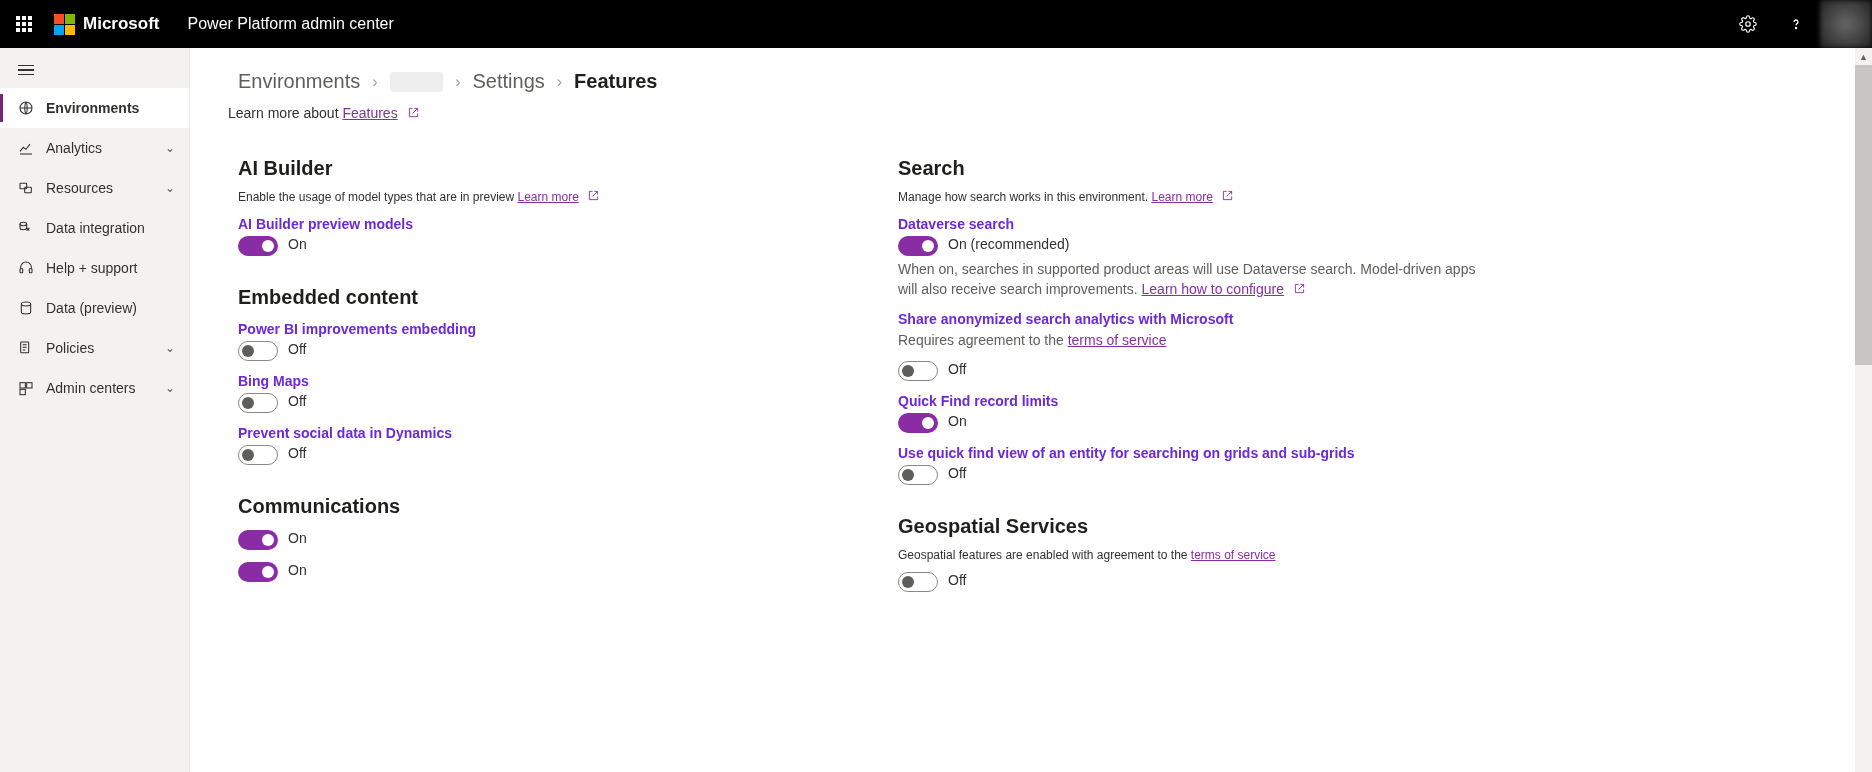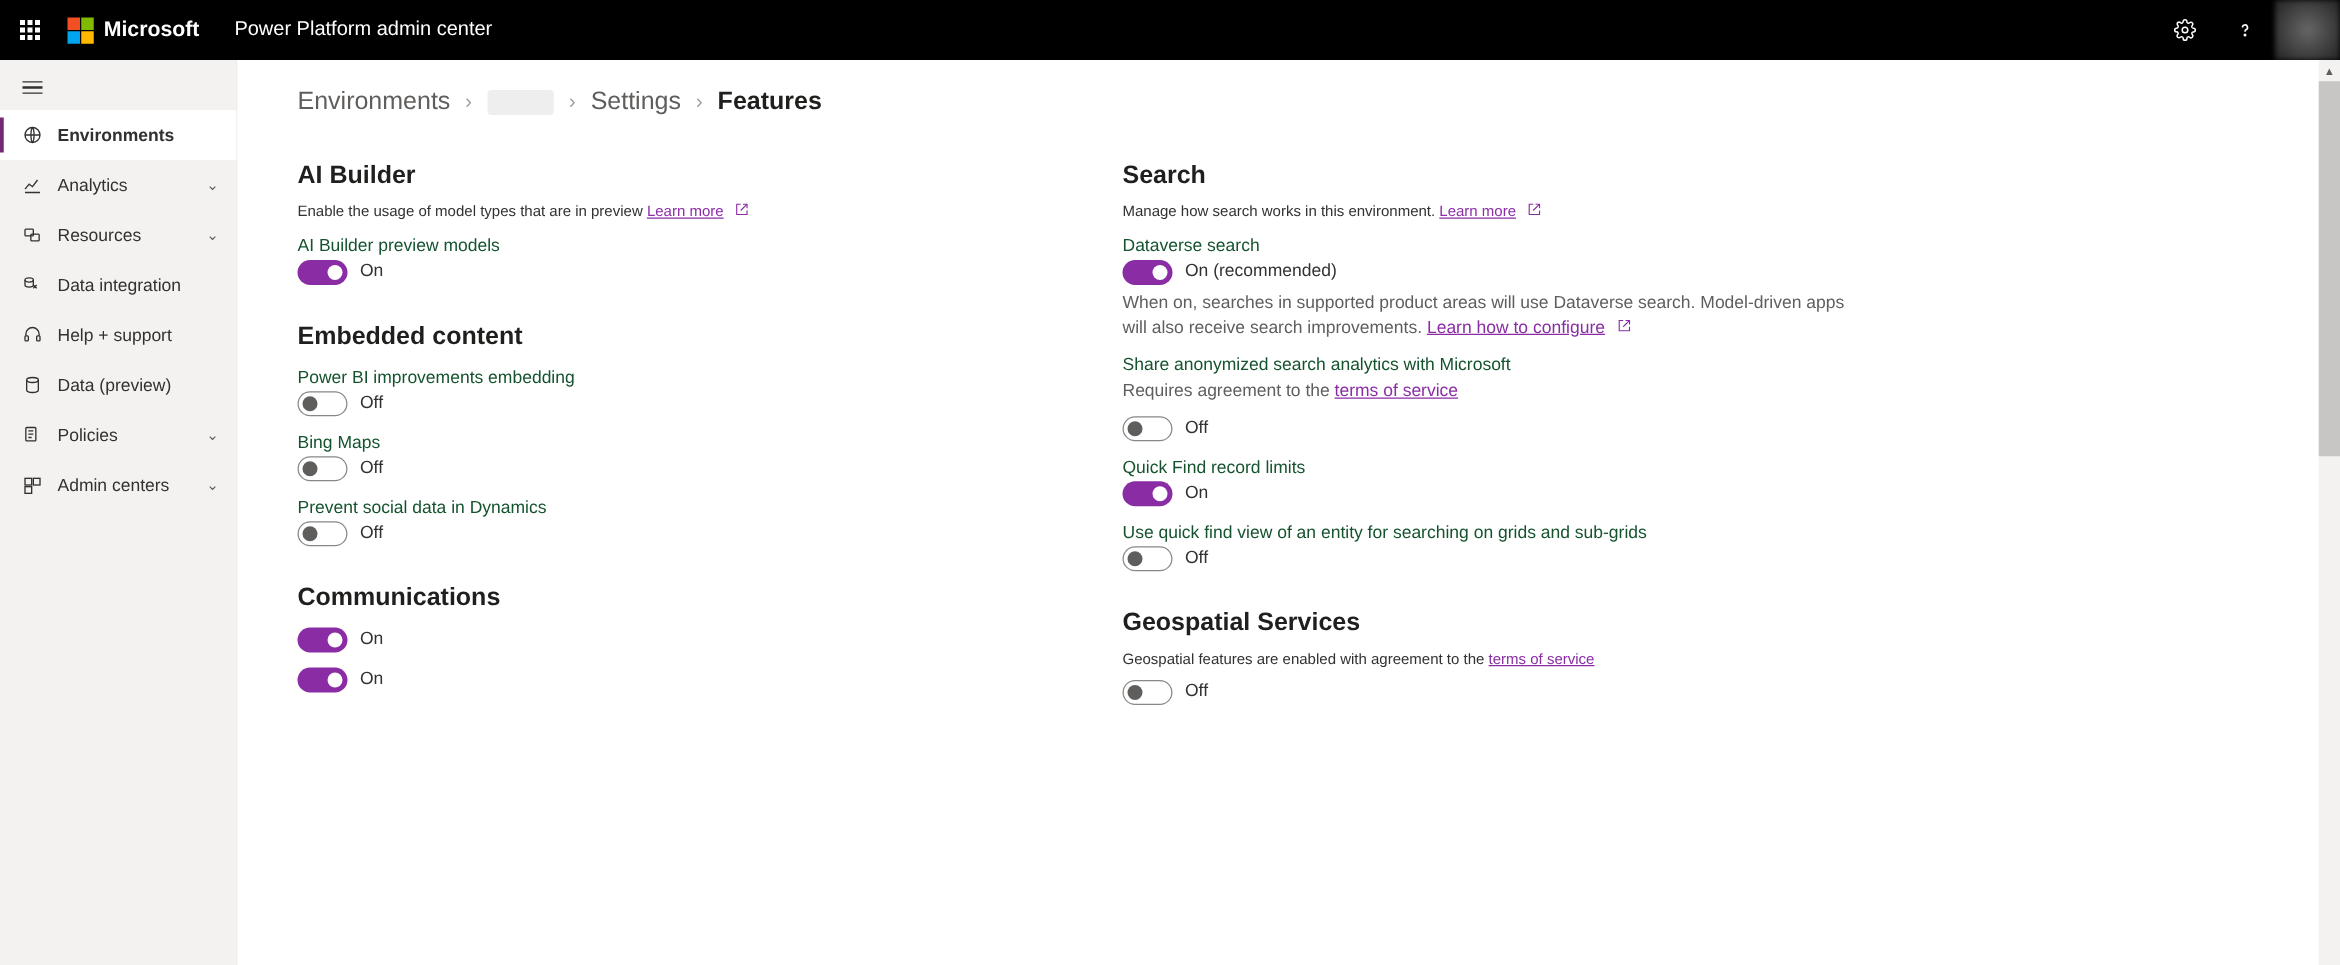--- a/index.html
+++ b/index.html
@@ -75,21 +75,21 @@
   .link { color:#8a2da5; text-decoration:underline; cursor:pointer;}
   .ext-icon { display:inline-block; margin-left:6px; font-size:12px; color:#8a2da5; vertical-align:baseline;}
   .ext-icon svg{ width:11px; height:11px; }
   .columns { display:flex; gap:60px; margin-top:36px;}
   .col { flex:1; max-width:600px;}
   .section { margin-bottom:30px;}
   .section h2 { font-size:20px; font-weight:600; color:#201f1e; margin-bottom:10px;}
   .section .desc { font-size:12px; color:#323130; margin-bottom:10px;}
   .section .subdesc { font-size:14px; color:#605e5c; margin-top:4px; line-height:1.4;}
   .field { margin-top:12px;}
-  .field-label { font-size:14px; color:#14532d; margin-bottom:4px; font-weight:400;}
+  .field-label { font-size:14px; color:#6d28d9; margin-bottom:4px; font-weight:700;}
   .field-row { display:flex; align-items:flex-start; gap:10px;}
   .toggle {
     width:40px; height:20px; border-radius:10px; position:relative; cursor:pointer;
     display:inline-block; flex-shrink:0;
   }
   .toggle .knob {
     position:absolute; width:12px; height:12px; border-radius:50%; top:4px;
   }
   .toggle.on { background:#8a2da5; }
   .toggle.on .knob { right:4px; background:#fff;}
@@ -269,20 +269,28 @@
       <div class="breadcrumb">
         <span class="bc">Environments</span>
         <span class="sep">›</span>
         <span class="bc-blur">&nbsp;</span>
         <span class="sep">›</span>
         <span class="bc">Settings</span>
         <span class="sep">›</span>
         <span class="current">Features</span>
       </div>
 
+      <div class="learnmore-row">
+        <span>Learn more about </span><span class="link">Features</span>
+        <span class="ext-icon"><svg viewBox="0 0 24 24" fill="none" stroke="#8a2da5" stroke-width="2">
+              <path d="M14 3h7v7"></path>
+              <path d="M10 14L21 3"></path>
+              <path d="M21 14v7H3V3h7"></path>
+            </svg></span>
+      </div>
 
       <div class="columns">
 
         <div class="col">
 
           <div class="section">
             <h2>AI Builder</h2>
             <div class="desc">
               <span>Enable the usage of model types that are in preview </span><span class="link">Learn more</span>
               <span class="ext-icon"><svg viewBox="0 0 24 24" fill="none" stroke="#8a2da5" stroke-width="2">

